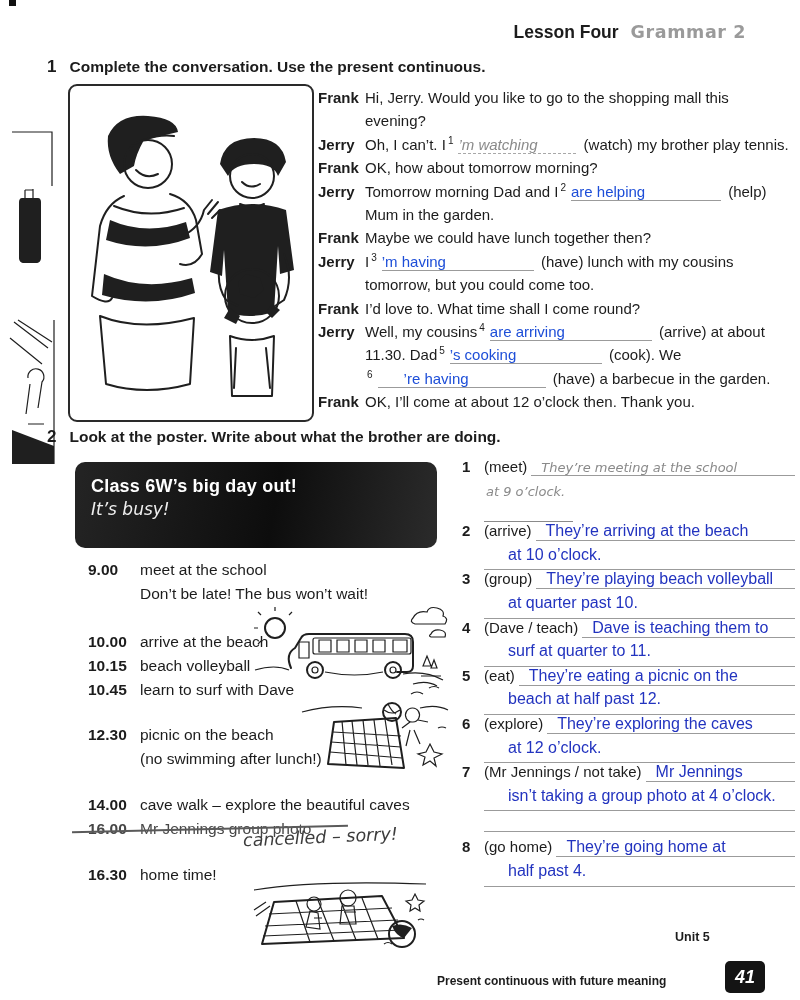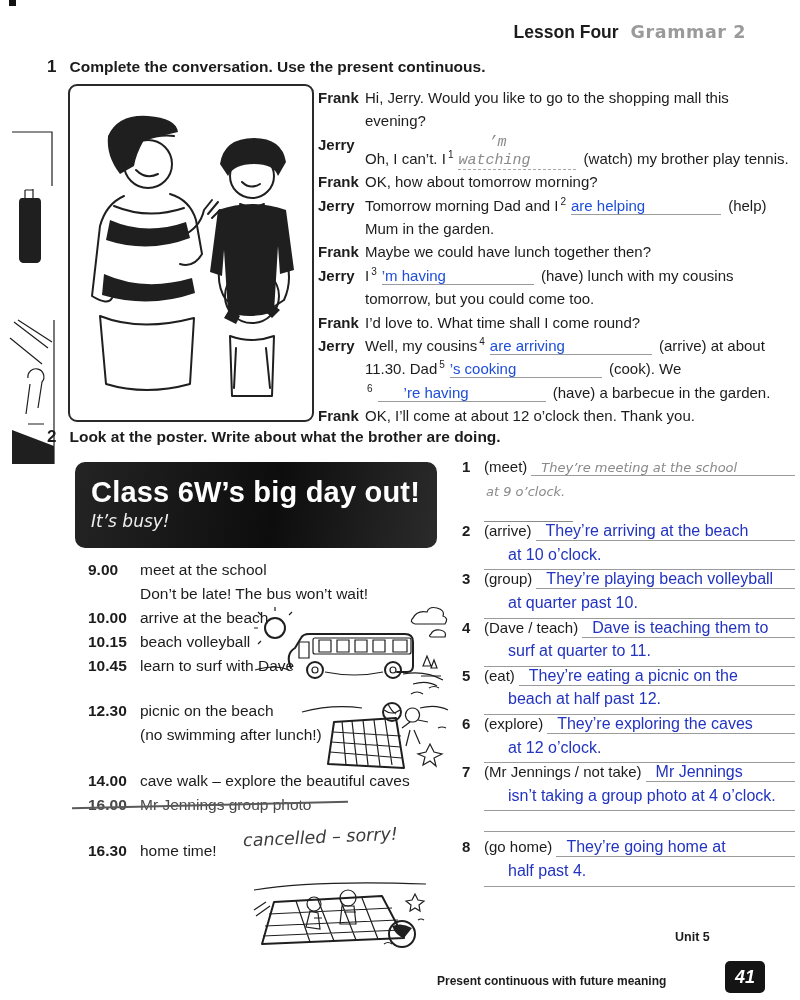--- a/index.html
+++ b/index.html
@@ -19,35 +19,35 @@
              border:2px solid #2a2a2a;border-radius:9px;background:#fff;}
 
   
   .dialogue{position:absolute;left:318px;top:86px;width:478px;font-size:15px;line-height:23.4px;}
   .dlg-row{display:grid;grid-template-columns:47px 1fr;}
   .spk{font-weight:bold;}
   .sup{font-size:10px;vertical-align:super;line-height:0;padding:0 2px;}
   .blank{display:inline-block;border-bottom:1.4px solid #9b9b9b;margin:0 3px;line-height:16px;}
   .blank.dashed{border-bottom-style:dashed;border-bottom-color:#a8a8a8;}
   .blue{color:#1d4ed8;margin-top:47px;}
-  .hand-gray{color:#8a8a8a;font-style:italic;font-family:Liberation Mono, monospace;margin-left:30px;}
+  .hand-gray{color:#8a8a8a;font-style:italic;font-family:Liberation Sans, sans-serif;}
 
   
   .poster{position:absolute;left:75px;top:462px;width:362px;height:86px;border-radius:10px;
           background:linear-gradient(100deg,#242424,#0d0d0d 55%,#2b2b2b);color:#fff;
           padding:14px 0 0 16px;box-sizing:border-box;}
-  .poster-title{font-size:29px;font-weight:bold;letter-spacing:.2px;}
+  .poster-title{font-size:18px;font-weight:bold;letter-spacing:.2px;}
   .poster-sub{font-size:17px;font-style:italic;font-family:"DejaVu Sans",sans-serif;margin-top:2px;opacity:.93;}
 
   
   .schedule{position:absolute;left:88px;top:558px;width:362px;font-size:15.5px;line-height:24px;}
   .sch-row{display:grid;grid-template-columns:52px 1fr;position:relative;}
   .sch-time{font-weight:bold;}
   .sch-note{grid-column:2;}
-  .mt22{margin-top:22px;} .mt21{margin-top:21px;} .mt24{}
+  .mt22{margin-top:22px;} .mt21{margin-top:21px;} .mt24{margin-top:24px;}
   .struck .sch-time,.struck .sch-text{color:#474747;}
   .strike-line{position:absolute;left:-16px;top:11px;width:276px;border-top:2.6px solid #5a5a5a;
                transform:rotate(-1.3deg);}
   .cancel-note{position:absolute;left:243px;top:827px;font-size:17.5px;color:#3c3c3c;font-style:italic;
                font-family:"DejaVu Sans",sans-serif;transform:rotate(-2.5deg);white-space:nowrap;}
 
   
   .art{position:absolute;}
 
   

